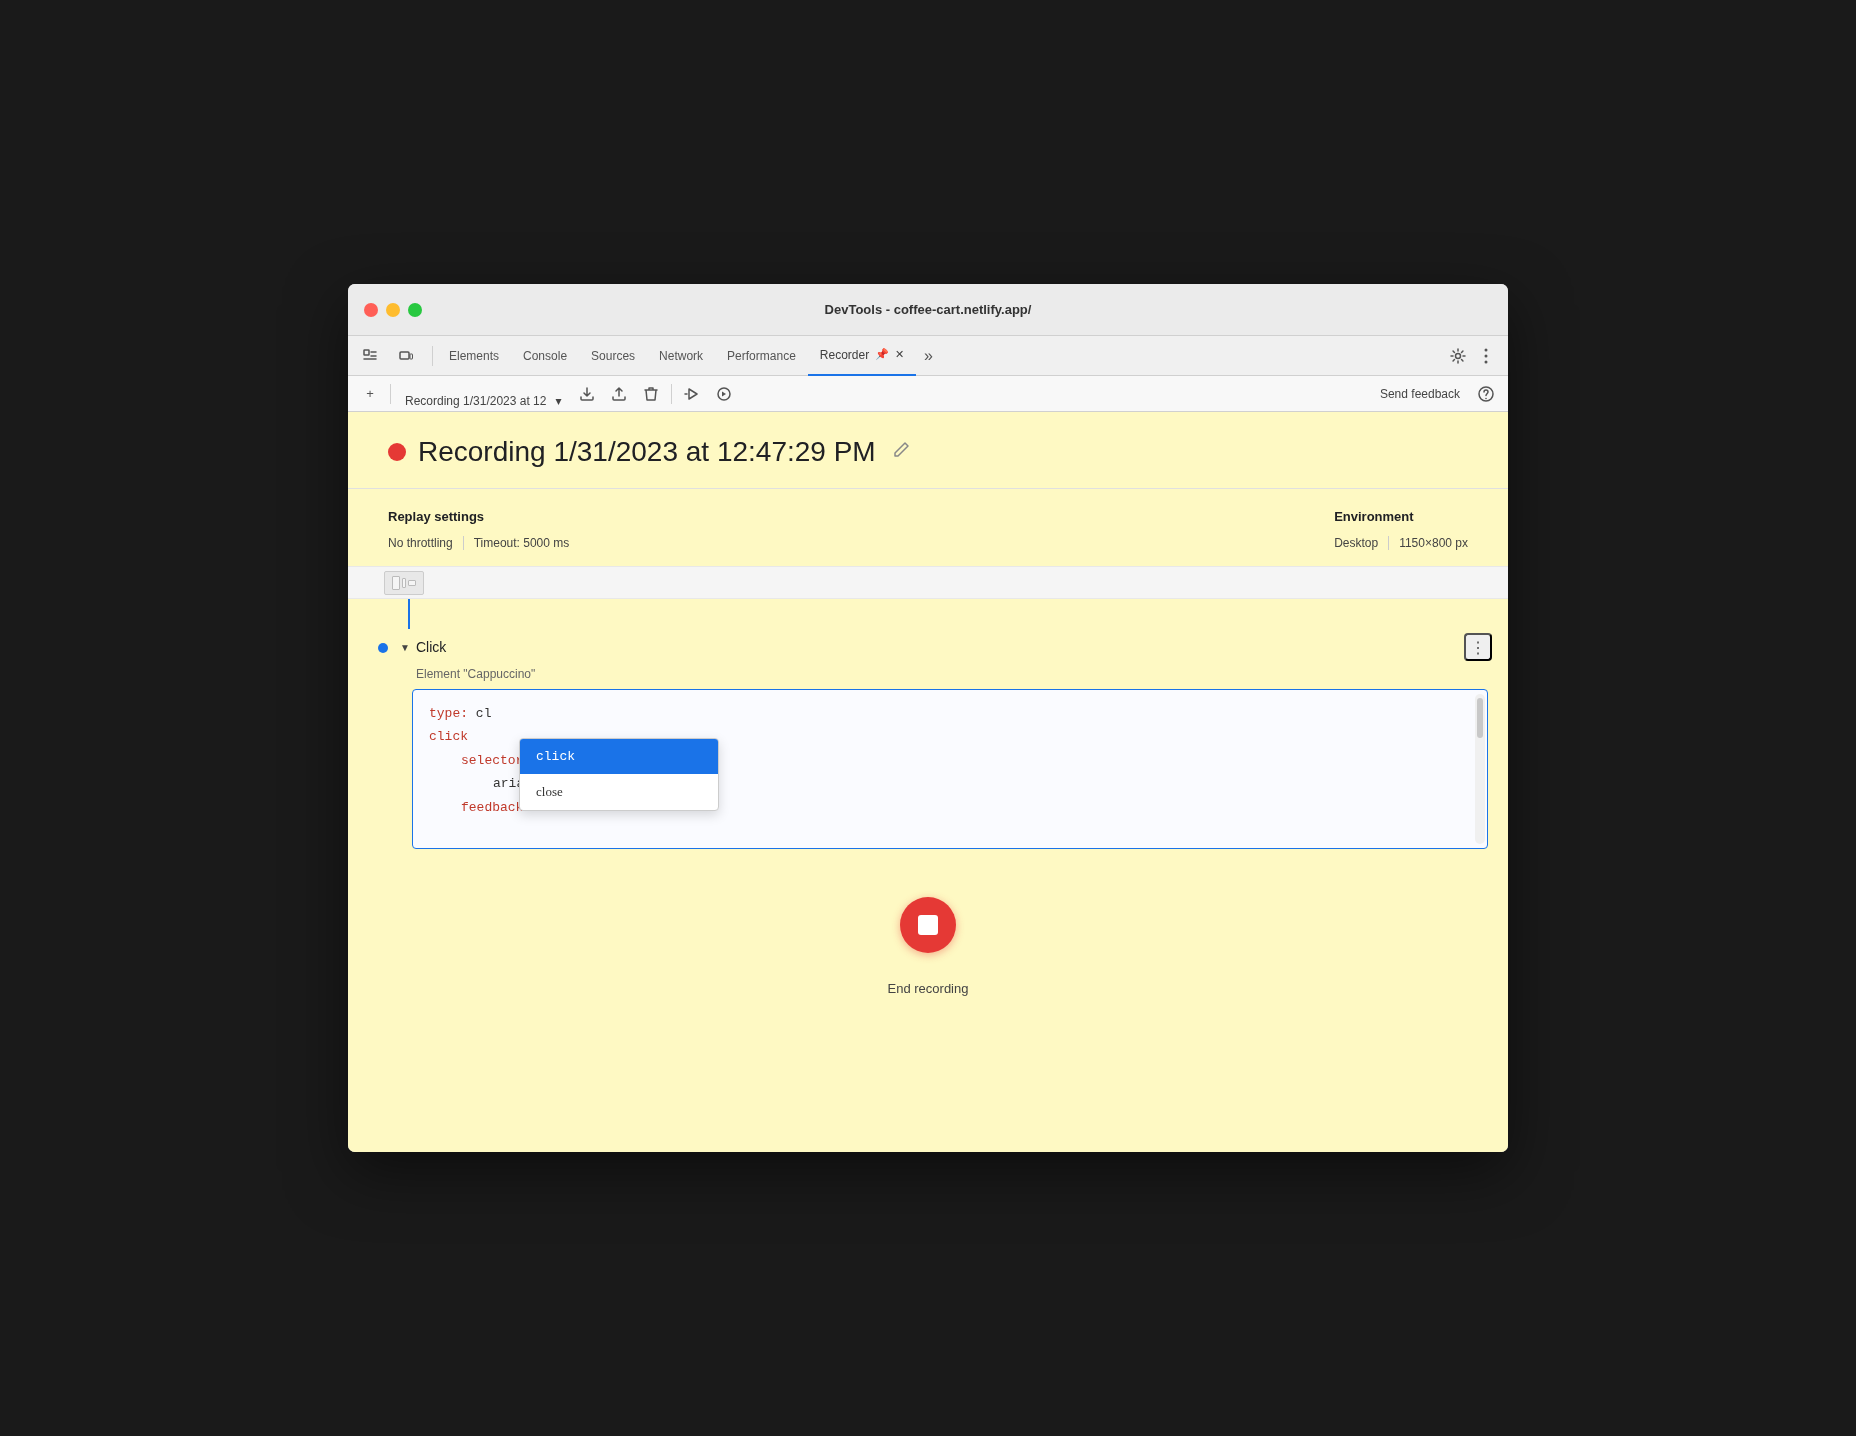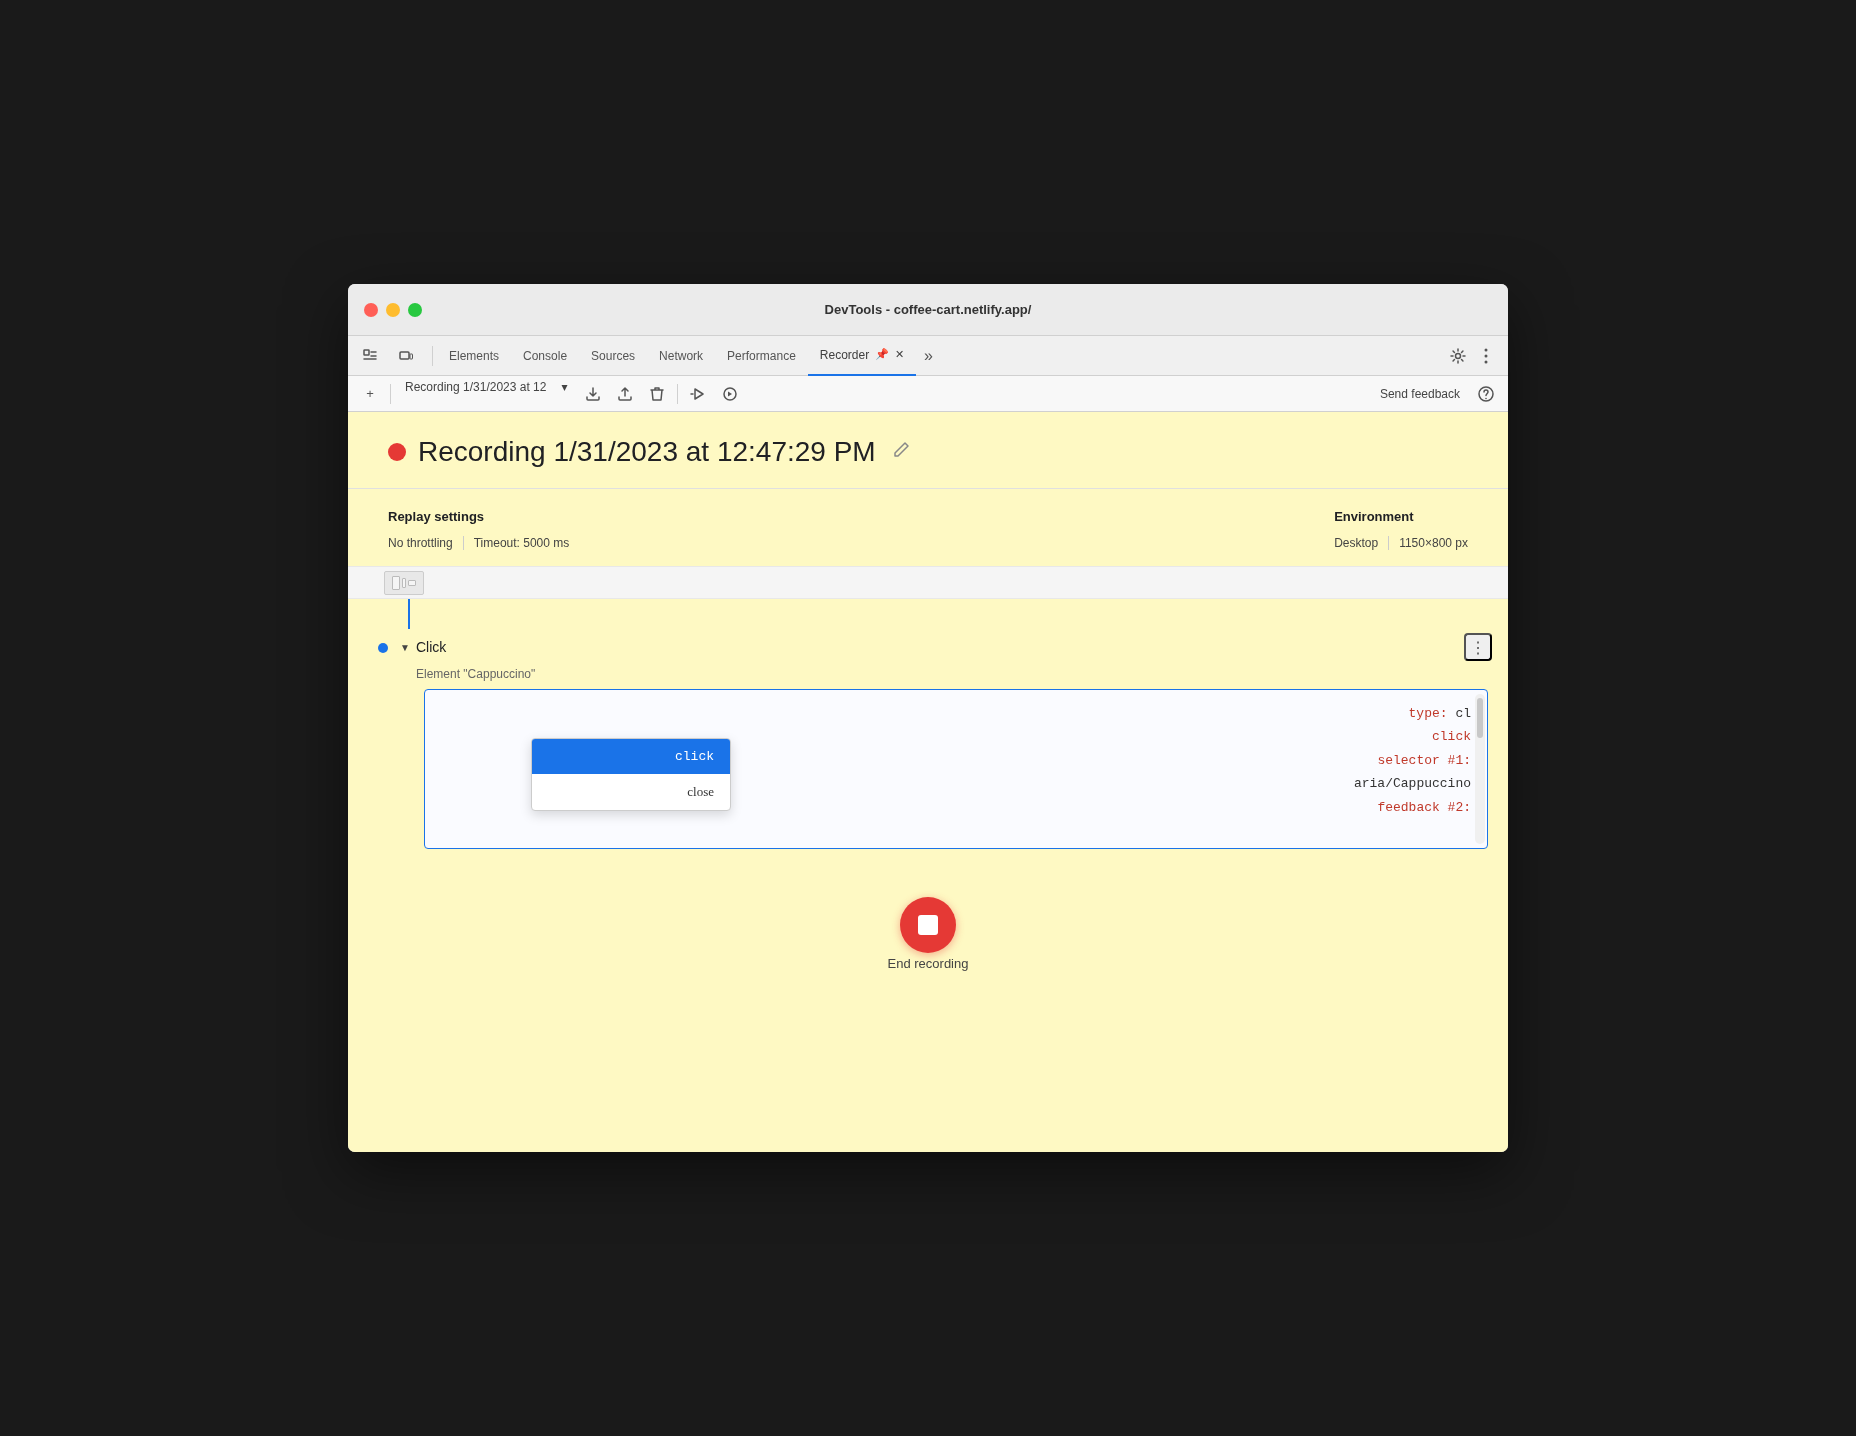--- a/index.html
+++ b/index.html
@@ -158,22 +158,22 @@
 
     .rec-divider {
       width: 1px;
       height: 20px;
       background: #d0d0d0;
       margin: 0 2px;
     }
 
     .rec-dropdown {
       display: flex;
-      align-items: flex-start;
-      gap: 15px;
+      align-items: flex-end;
+      gap: 9px;
       padding: 0 8px;
       height: 28px;
       border: none;
       background: none;
       font-size: 12px;
       color: #444;
       cursor: pointer;
       border-radius: 4px;
     }
 
@@ -383,21 +383,21 @@
       color: #333;
       font-family: Liberation Serif, serif;
     }
 
     
     .end-recording-section {
       display: flex;
       flex-direction: column;
       align-items: center;
       padding: 40px 0 30px;
-      gap: 3px;
+      gap: 28px;
     }
 
     .end-recording-btn {
       width: 56px;
       height: 56px;
       border-radius: 50%;
       background: #e53935;
       display: flex;
       align-items: center;
       justify-content: center;
@@ -611,21 +611,21 @@
           <div class="step-header">
             <span class="step-arrow">▼</span>
             <span class="step-name">Click</span>
           </div>
           <button class="step-menu-btn">
             <span>⋮</span>
           </button>
         </div>
         <div class="step-detail">Element "Cappuccino"</div>
 
-        <div class="code-editor" style="margin-left: 24px; margin-right: 20px; margin-top: 8px; text-align: right;">
+        <div class="code-editor" style="margin-left: 12px; margin-right: 20px; margin-top: 8px;">
           <div class="code-line">
             <span class="code-key">type:</span>
             <span class="code-value"> cl</span>
             
             <div class="autocomplete-dropdown">
               <div class="autocomplete-item selected">
                 <span>click</span>
               </div>
               <div class="autocomplete-item">
                 <span>close</span>

